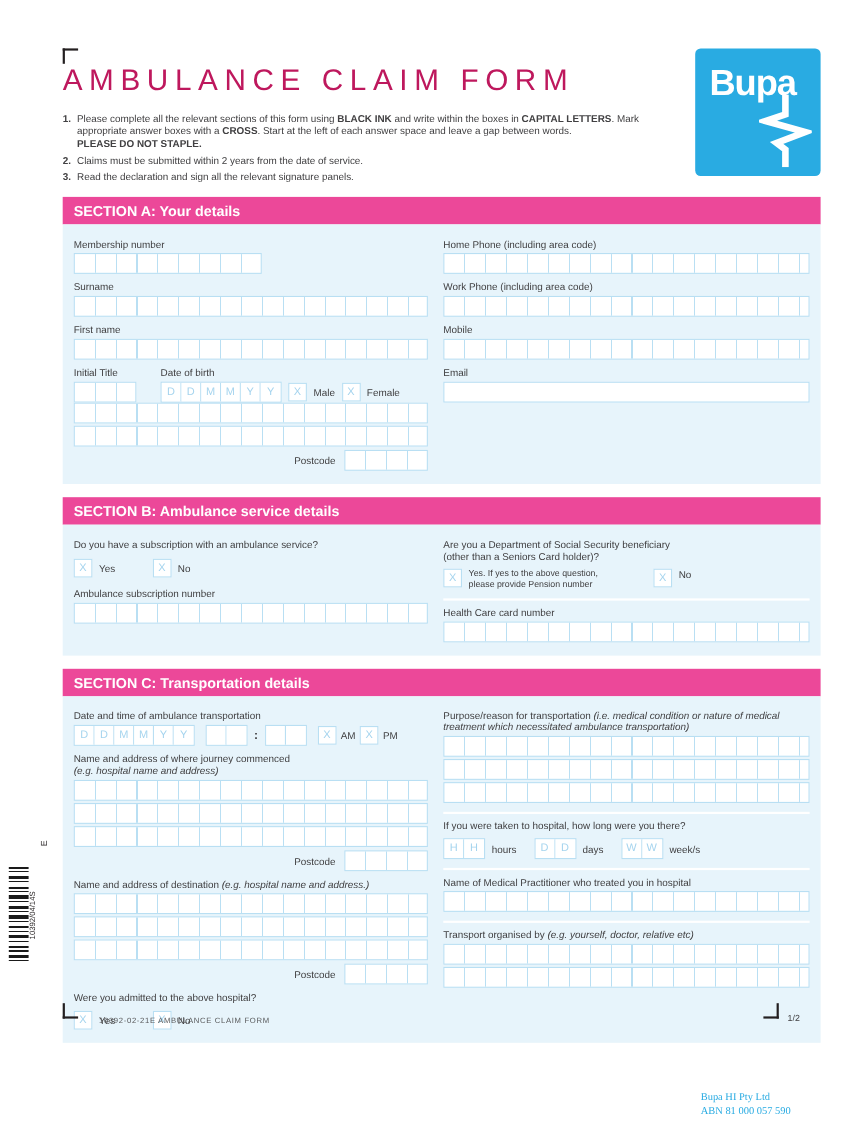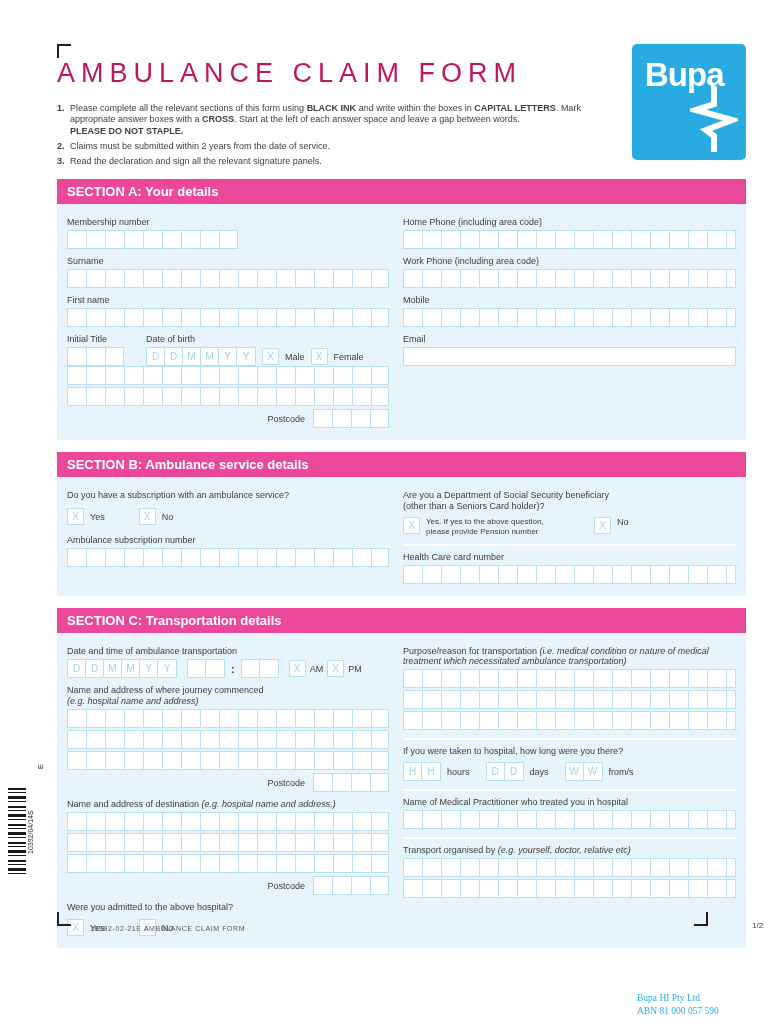--- a/index.html
+++ b/index.html
@@ -53,21 +53,21 @@
   .colon { font-size:11px; font-weight:bold; color:#414042; margin:0 2px; }
   .sep { border-top:2px solid #fff; margin:8px 0 6px; }
   .gap-sm { margin-left:28px; }
 
   
   .crop { position:absolute; width:14px; height:14px; }
   .crop-tl { left:57px; top:44px; border-left:2px solid #231f20; border-top:2px solid #231f20; }
   .crop-bl { left:57px; top:912px; border-left:2px solid #231f20; border-bottom:2px solid #231f20; }
   .crop-br { left:694px; top:912px; border-right:2px solid #231f20; border-bottom:2px solid #231f20; }
   .footer-code { position:absolute; left:90px; top:925px; font-size:7px; letter-spacing:0.6px; color:#58595b; }
-  .page-num { position:absolute; left:752px; top:921px; font-size:8px; color:#414042; }
+  .page-num { position:absolute; left:716px; top:921px; font-size:8px; color:#414042; }
   .company { position:absolute; left:637px; top:992px; font-size:9.5px; color:#29abe2; line-height:1.35;font-family:Liberation Serif, serif; }
   .barcode { position:absolute; left:8px; top:788px; width:18px; height:88px;
     background:repeating-linear-gradient(to bottom, #1a1a1a 0 2px, #fff 2px 4px, #1a1a1a 4px 5px, #fff 5px 8px, #1a1a1a 8px 11px, #fff 11px 13px, #1a1a1a 13px 14px, #fff 14px 18px); }
   .barcode-text { position:absolute; left:27px; top:788px; height:88px; font-size:7px; color:#231f20;
     writing-mode:vertical-rl; transform:rotate(180deg); text-align:center; }
   .edge-letter { position:absolute; left:36px; top:764px; font-size:8px; color:#231f20;
     writing-mode:vertical-rl; transform:rotate(180deg); }
 </style>
 </head>
 <body>
@@ -281,21 +281,21 @@
             <span class="small-lbl">hours</span>
             <span class="cells" style="margin-left:10px">
               <span class="cell">D</span>
               <span class="cell">D</span>
             </span>
             <span class="small-lbl">days</span>
             <span class="cells" style="margin-left:10px">
               <span class="cell">W</span>
               <span class="cell">W</span>
             </span>
-            <span class="small-lbl">from/s</span>
+            <span class="small-lbl">week/s</span>
           </div>
 
           <div class="sep"></div>
 
           <div class="lbl first">Name of Medical Practitioner who treated you in hospital</div>
           <div class="boxrow" style="width:100%"></div>
 
           <div class="sep"></div>
 
           <div class="lbl first">

